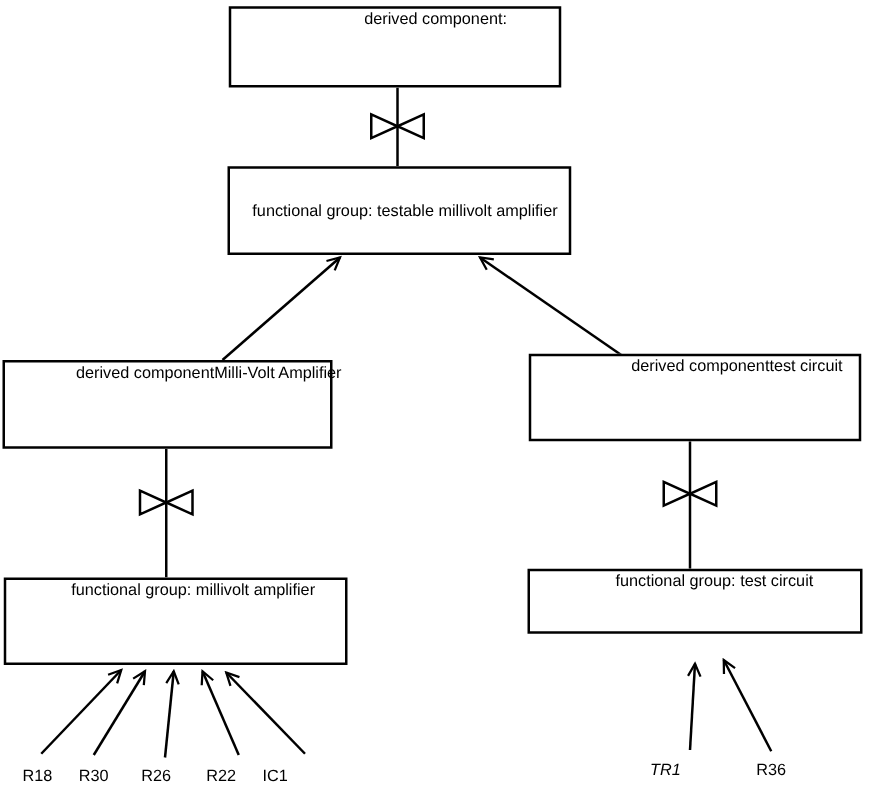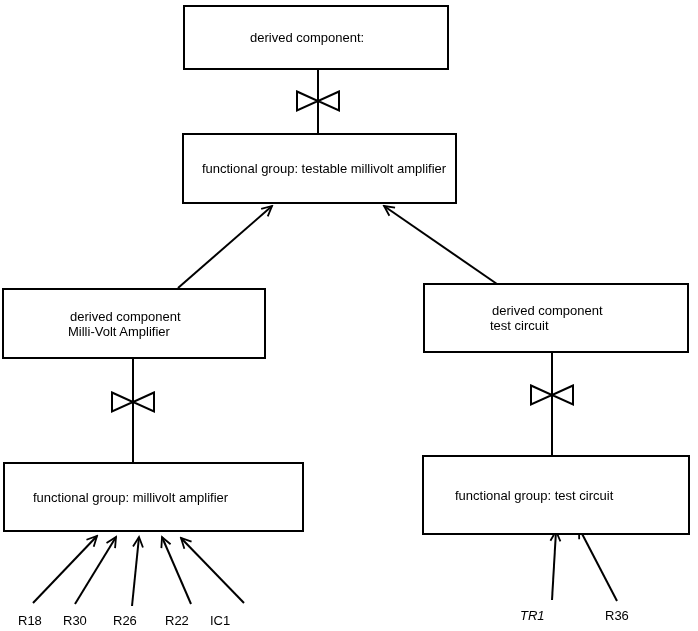--- a/index.html
+++ b/index.html
@@ -3,30 +3,30 @@
 <meta charset="utf-8">
 <style>
   html,body{margin:0;padding:0;background:#fff;}
   #canvas{
     position:relative;width:698px;height:631px;background:#ffffff;overflow:hidden;
     font-family:"Liberation Sans", sans-serif;color:#000;
   }
   #connectors{position:absolute;left:0;top:0;width:698px;height:631px;}
   .node{
     position:absolute;box-sizing:border-box;border:2px solid #000;background:#fff;
-    display:flex;flex-direction:column;justify-content:center;
+    display:flex;flex-direction:row;justify-content:center;
     font-size:13px;line-height:15px;
   }
   .node .ln{white-space:pre;}
   #node-top-derived        {left:183px;top:5px;  width:266px;height:65px;padding-left:65px;}
   #node-func-testable      {left:182px;top:133px;width:275px;height:71px;padding-left:9px;align-items:center;}
   #node-derived-mva        {left:2px;  top:288px;width:264px;height:71px;padding-left:64px;}
-  #node-func-mva           {left:3px;  top:462px;width:301px;height:70px;padding-left:28px;}
+  #node-func-mva           {left:3px;  top:462px;width:275px;height:70px;padding-left:28px;}
   #node-derived-tc         {left:423px;top:283px;width:266px;height:70px;padding-left:65px;}
-  #node-func-tc            {left:422px;top:455px;width:268px;height:80px;padding-left:31px;}
+  #node-func-tc            {left:422px;top:455px;width:268px;height:52px;padding-left:31px;}
   #node-top-derived .ln2{text-indent:3px;}
   #node-derived-tc .ln1{text-indent:2px;}
   #node-derived-mva .ln1{text-indent:2px;}
   .comp-label{position:absolute;font-size:13px;line-height:14px;}
   #lbl-r18{left:18px;top:614px;}
   #lbl-r30{left:63px;top:614px;text-align:center;}
   #lbl-r26{left:113px;top:614px;}
   #lbl-r22{left:165px;top:614px;}
   #lbl-ic1{left:210px;top:614px;}
   #lbl-tr1{left:520px;top:609px;font-style:italic;}

